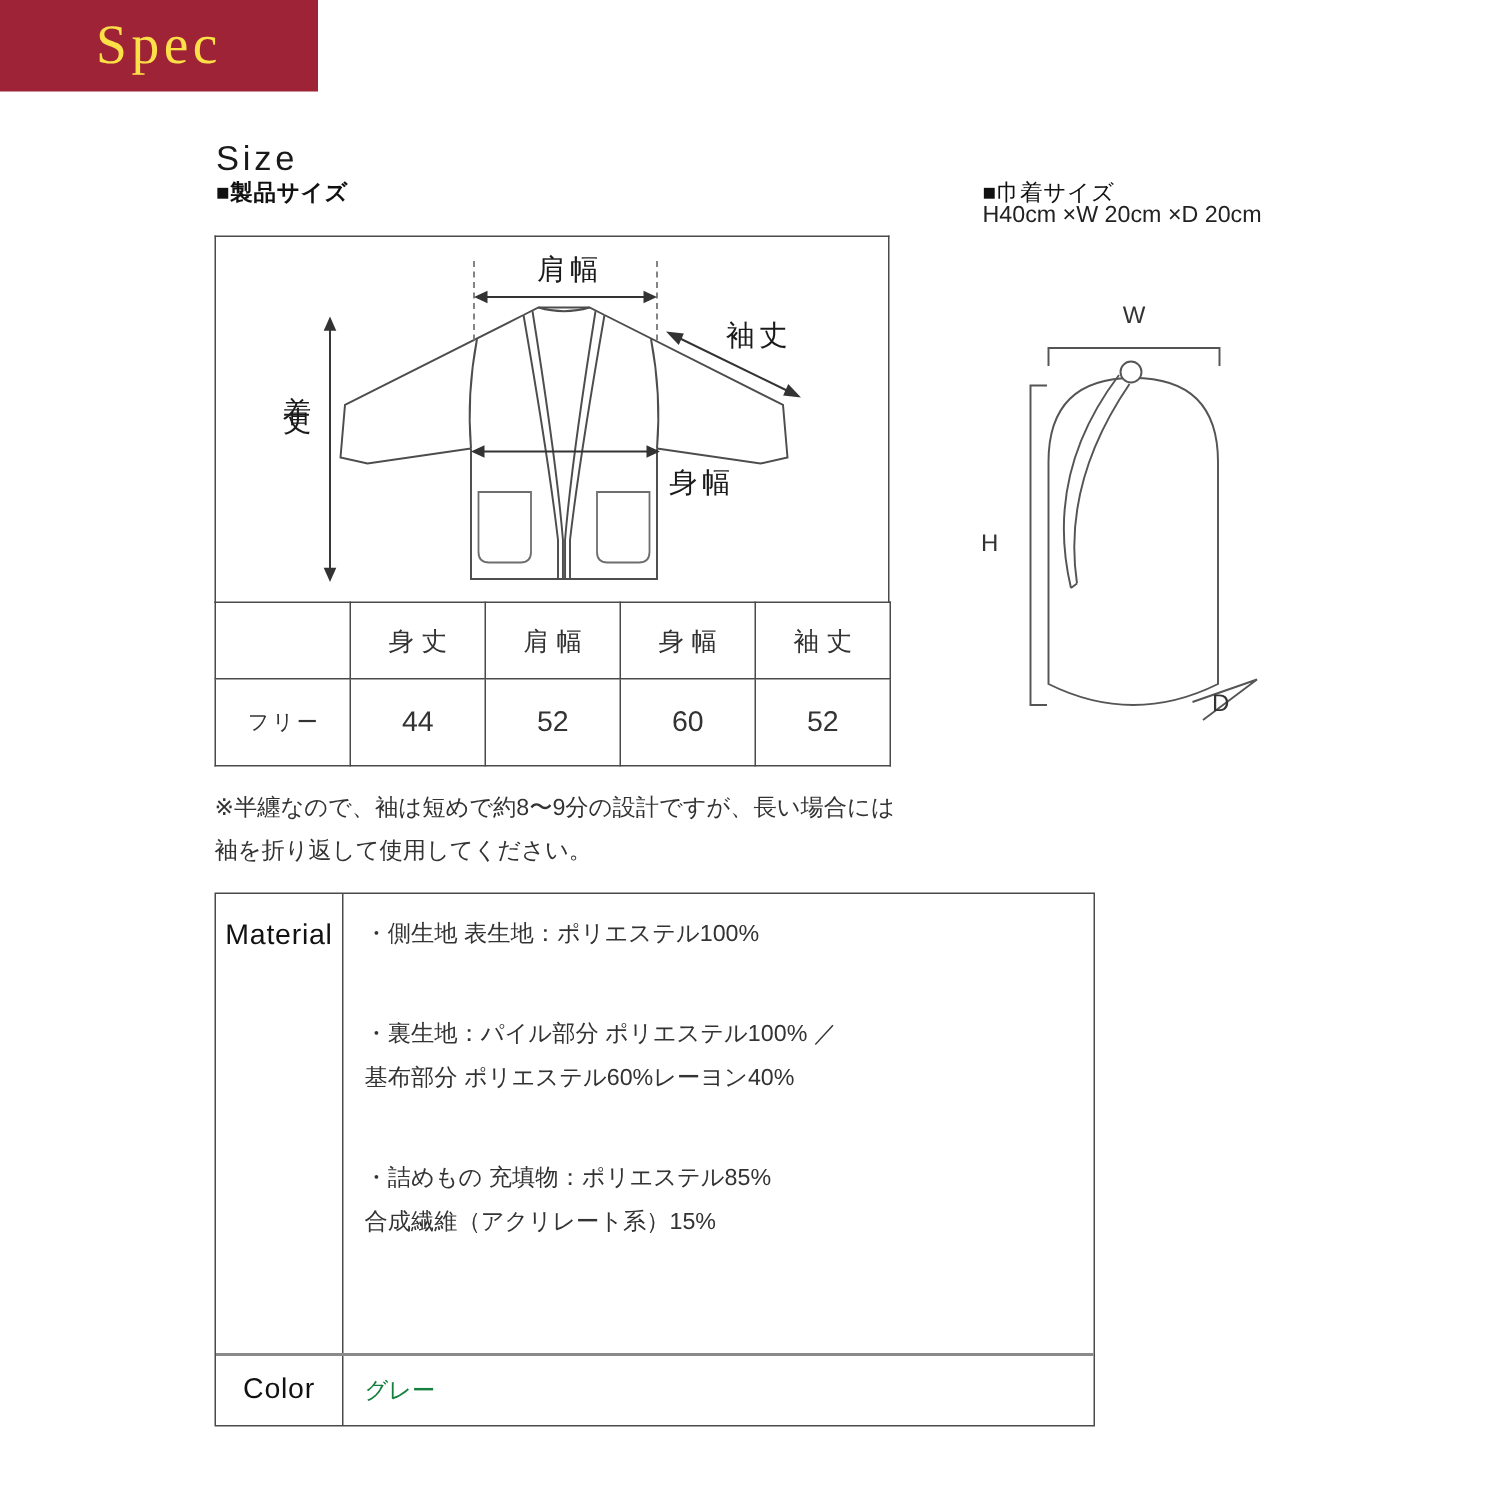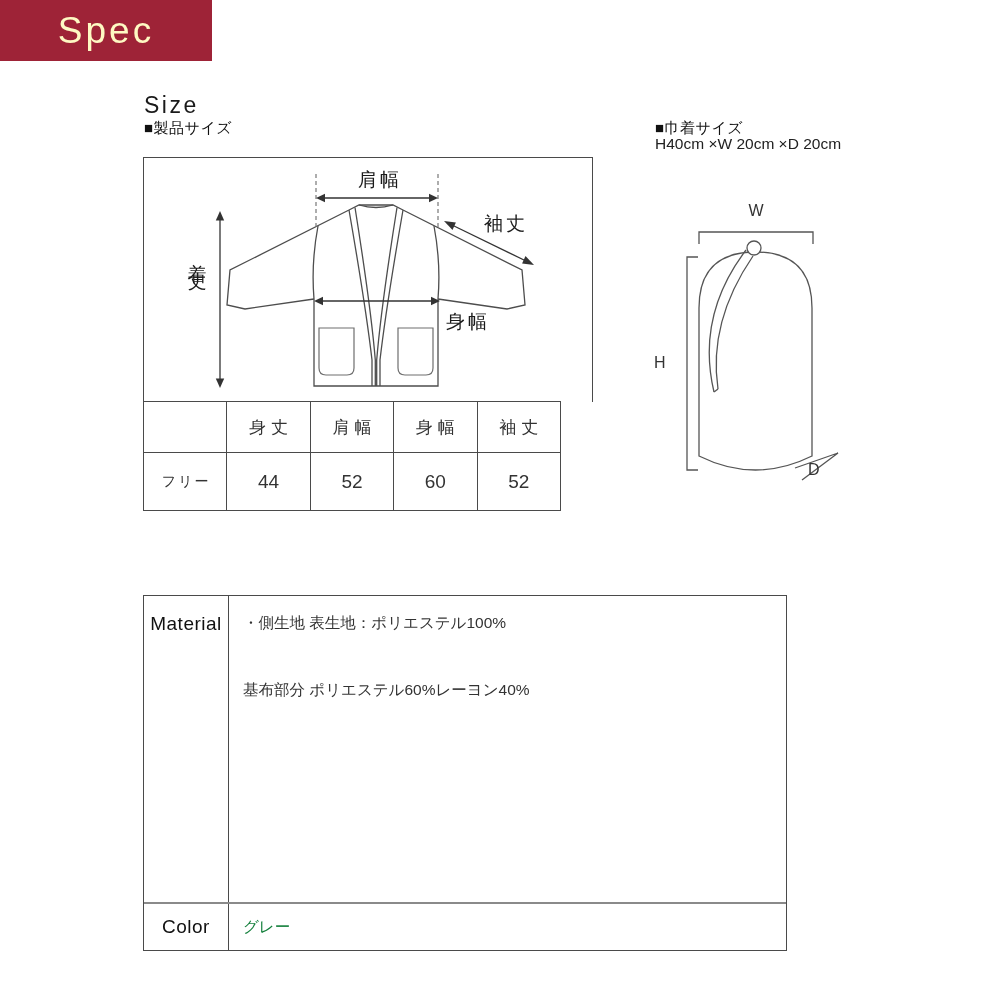--- a/index.html
+++ b/index.html
@@ -8,43 +8,43 @@
     position:relative; width:1000px; height:1000px; background:#ffffff;
     font-family:"Liberation Sans","DejaVu Sans",sans-serif; color:#333;
     overflow:hidden;
   }
 
   
   .spec-banner {
     position:absolute; left:0; top:0; width:212px; height:61px;
     background:#9e2337; display:flex; align-items:center; justify-content:center;
   }
-  .spec-banner span { color:#fef9c3; font-size:37px; letter-spacing:3px; }
+  .spec-banner span { color:#fde047; font-size:37px; letter-spacing:3px;font-family:Liberation Serif, serif; }
 
   
   .size-heading { position:absolute; left:144px; top:92px; font-size:23px; letter-spacing:2.5px; color:#1a1a1a; }
   .section-label { position:absolute; font-size:15px; color:#111; letter-spacing:0.5px; }
-  .product-size-label { left:144px; top:119px; }
+  .product-size-label { left:144px; top:119px;font-weight:bold; }
   .kinchaku-label { left:655px; top:119px; }
   .kinchaku-dimensions { position:absolute; left:655px; top:135px; font-size:15.5px; color:#222; }
 
   
   .diagram-box {
     position:absolute; left:143px; top:157px; width:450px; height:245px;
     border:1px solid #4a4a4a; border-bottom:none; background:#fff;
   }
   .diagram-box svg { position:absolute; left:0; top:0; }
   .diag-label { position:absolute; font-size:19px; color:#1a1a1a; letter-spacing:3px; white-space:nowrap; }
   .lbl-shoulder { left:196px; top:9px; width:80px; text-align:center; }
   .lbl-sleeve   { left:340px; top:53px; }
   .lbl-width    { left:302px; top:151px; }
   .lbl-length   { left:40px; top:90px; writing-mode:vertical-rl; letter-spacing:8px; }
 
   
-  .size-table-wrap { position:absolute; left:143px; top:401px; width:418px; }
+  .size-table-wrap { position:absolute; left:143px; top:401px; width:451px; }
   table.size-table { width:100%; border-collapse:collapse; table-layout:fixed; }
   table.size-table td {
     border:1px solid #4a4a4a; text-align:center; vertical-align:middle; color:#333;
   }
   table.size-table tr.head td { height:51px; font-size:17px; letter-spacing:5px; padding-left:5px; }
   table.size-table tr.data td { height:58px; font-size:19px; }
   table.size-table tr.data td.rowlabel { font-size:14px; letter-spacing:2px; padding-left:2px; }
 
   
   .size-note { position:absolute; left:143px; top:524px; font-size:15.5px; line-height:29px; color:#333; }
@@ -52,21 +52,21 @@
   
   .bag-box { position:absolute; left:640px; top:196px; width:240px; height:300px; }
   .bag-box svg { position:absolute; left:0; top:0; }
   .bag-label { position:absolute; font-size:16px; color:#333; }
   .lbl-w { left:96px; top:6px; width:40px; text-align:center; }
   .lbl-h { left:14px; top:158px; }
   .lbl-d { left:168px; top:265px; }
 
   
   .material-table {
-    position:absolute; left:143px; top:595px; width:644px;
+    position:absolute; left:143px; top:595px; width:587px;
     border:1px solid #4a4a4a; background:#fff;
   }
   .mat-row { display:flex; min-height:306px; }
   .label-cell {
     flex:0 0 85px; border-right:1px solid #4a4a4a;
     display:flex; justify-content:center; color:#111;
     font-size:19px; letter-spacing:0.5px;
   }
   .mat-row .label-cell { align-items:flex-start; padding-top:17px; }
   .mat-content { flex:1; padding:12px 10px 8px 14px; font-size:15.5px; line-height:29px; color:#333; }
@@ -159,20 +159,24 @@
         <td class="rowlabel">フリー</td>
         <td>44</td>
         <td>52</td>
         <td>60</td>
         <td>52</td>
       </tr>
     </tbody>
       </table>
   </div>
 
+  <div class="size-note">
+    <p>※半纏なので、袖は短めで約8〜9分の設計ですが、長い場合には</p>
+    <p>袖を折り返して使用してください。</p>
+  </div>
 
   <div class="bag-box">
     <svg width="240" height="300" viewBox="0 0 240 300">
       <g stroke="#555" stroke-width="1.3" fill="none">
 
         <path d="M59,112 L59,260 Q115.5,288 172,260 L172,112 Q172,56 115.5,56 Q59,56 59,112 Z"></path>
 
         <path d="M106,54 Q56,120 74,196"></path>
         <path d="M113,60 Q68,126 78,193"></path>
         <path d="M74,196 L78,193"></path>
@@ -192,21 +196,26 @@
   </div>
 
   <div class="material-table">
     <div class="mat-row">
       <div class="label-cell">Material</div>
       <div class="mat-content">
         <div class="mat-item">
           <p>・側生地 表生地：ポリエステル100%</p>
         </div>
         <div class="mat-item">
+          <p>・裏生地：パイル部分 ポリエステル100% ／</p>
           <p>基布部分 ポリエステル60%レーヨン40%</p>
+        </div>
+        <div class="mat-item">
+          <p>・詰めもの 充填物：ポリエステル85%</p>
+          <p>合成繊維（アクリレート系）15%</p>
         </div>
       </div>
     </div>
     <div class="color-row">
       <div class="label-cell">Color</div>
       <div class="color-content">グレー</div>
     </div>
   </div>
 
 </div>

